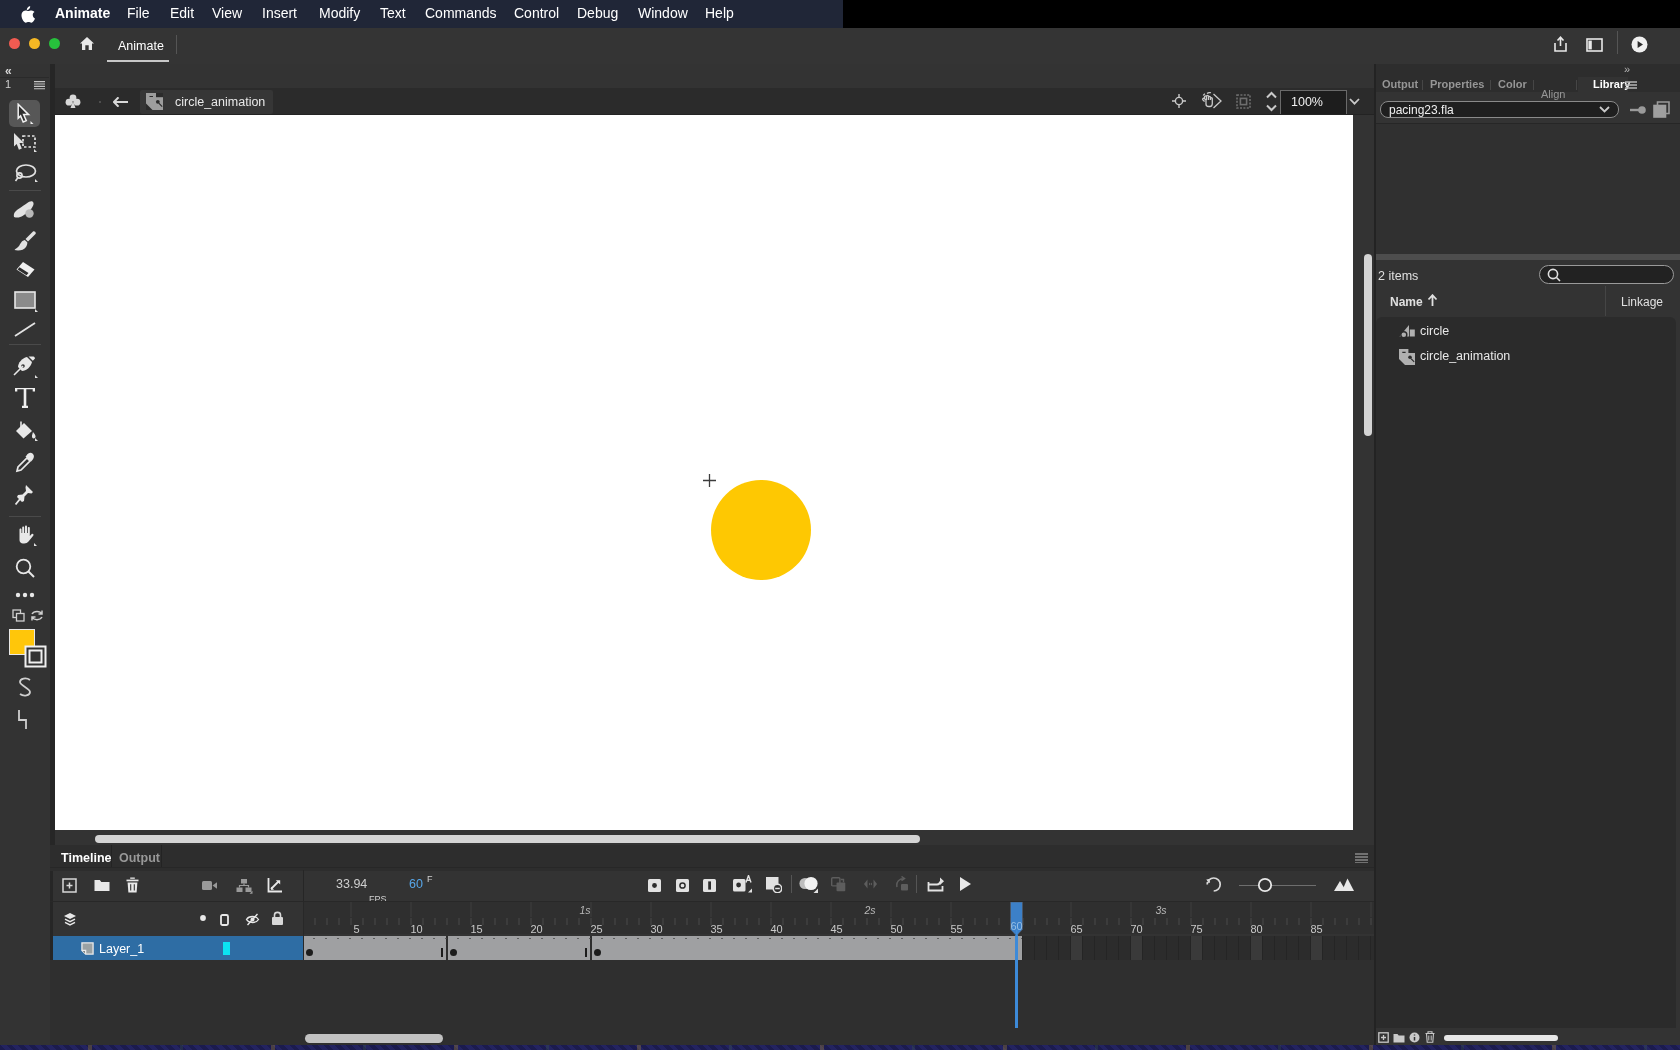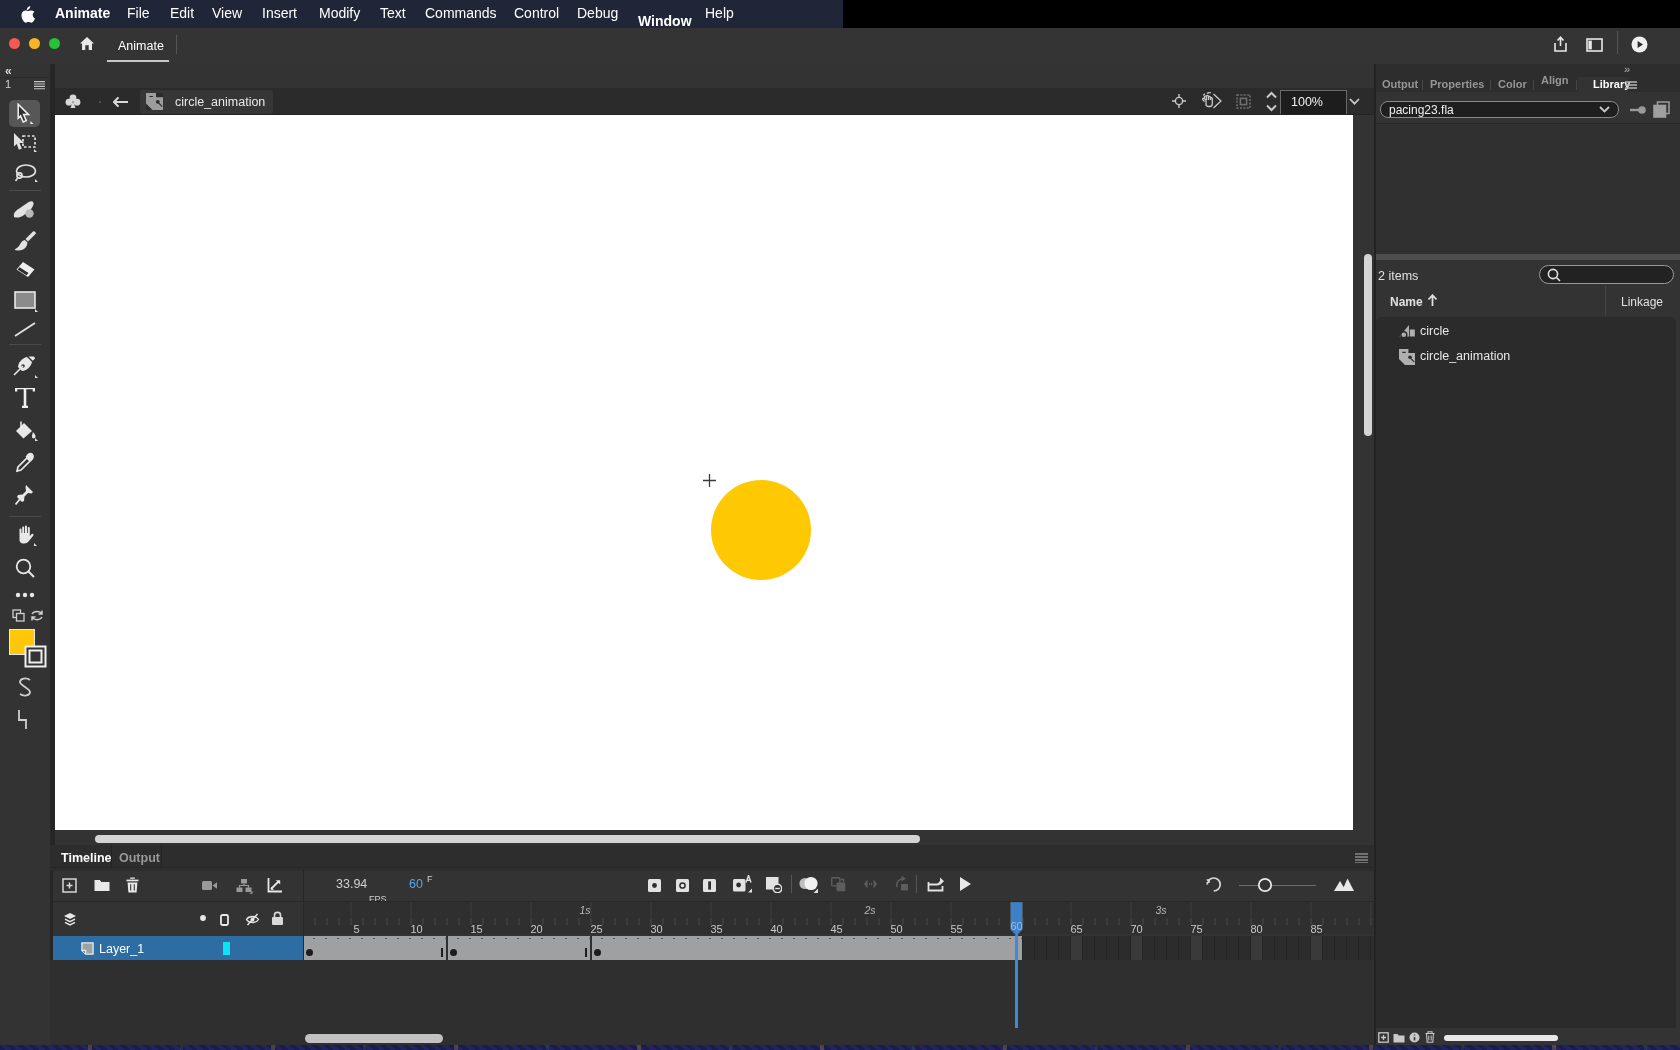--- a/index.html
+++ b/index.html
@@ -22,21 +22,21 @@
     <span class="abs" style="left:55px;top:5px;font-weight:bold;">Animate</span>
     <span class="abs" style="left:127px;top:5px;">File</span>
     <span class="abs" style="left:170px;top:5px;">Edit</span>
     <span class="abs" style="left:212px;top:5px;">View</span>
     <span class="abs" style="left:262px;top:5px;">Insert</span>
     <span class="abs" style="left:319px;top:5px;">Modify</span>
     <span class="abs" style="left:380px;top:5px;">Text</span>
     <span class="abs" style="left:425px;top:5px;">Commands</span>
     <span class="abs" style="left:514px;top:5px;">Control</span>
     <span class="abs" style="left:577px;top:5px;">Debug</span>
-    <span class="abs" style="left:638px;top:13px;font-weight:bold;">Window</span>
+    <span class="abs" style="left:638px;top:5px;">Window</span>
     <span class="abs" style="left:705px;top:5px;">Help</span>
   </div>
 
   <div class="abs" id="titlebar" style="left:0;top:28px;width:1680px;height:36px;background:#343434;">
     <div class="abs" style="left:9px;top:9.5px;width:11px;height:11px;border-radius:50%;background:#f15b51;"></div>
     <div class="abs" style="left:29px;top:9.5px;width:11px;height:11px;border-radius:50%;background:#f5b824;"></div>
     <div class="abs" style="left:49px;top:9.5px;width:11px;height:11px;border-radius:50%;background:#27c13c;"></div>
     <svg class="abs" style="left:79px;top:8px" width="16" height="15" viewBox="0 0 16 15">
       <path d="M8 1 L15 7.4 L13 7.4 L13 14 L9.7 14 L9.7 9.2 L6.3 9.2 L6.3 14 L3 14 L3 7.4 L1 7.4 Z" fill="#e8e8e8"></path>
     </svg>
@@ -460,21 +460,21 @@
 
   </div>
 
   <div class="abs" id="rightpanel" style="left:1374px;top:64px;width:306px;height:986px;background:#333333;">
     <div class="abs" style="left:0;top:0;width:306px;height:28px;background:#2d2d2d;"></div>
     <span class="abs" style="left:250px;top:-1px;color:#b5b5b5;font-size:11px;">»</span>
     <div class="abs" style="left:204px;top:13px;width:50px;height:15px;background:#333333;"></div>
     <span class="abs" style="left:8px;top:14px;color:#969696;font-size:11px;font-weight:bold;">Output</span>
     <span class="abs" style="left:56px;top:14px;color:#969696;font-size:11px;font-weight:bold;">Properties</span>
     <span class="abs" style="left:124px;top:14px;color:#969696;font-size:11px;font-weight:bold;">Color</span>
-    <span class="abs" style="left:167px;top:10px;color:#969696;font-size:11px;font-weight:bold;">Align</span>
+    <span class="abs" style="left:167px;top:24px;color:#969696;font-size:11px;font-weight:normal;">Align</span>
     <span class="abs" style="left:210px;top:14px;color:#ffffff;font-size:11px;font-weight:bold;margin-left:9px;">Library</span>
     <div class="abs" style="left:48px;top:16px;width:1px;height:10px;background:#464646;"></div>
     <div class="abs" style="left:116px;top:16px;width:1px;height:10px;background:#464646;"></div>
     <div class="abs" style="left:159px;top:16px;width:1px;height:10px;background:#464646;"></div>
     <div class="abs" style="left:202px;top:16px;width:1px;height:10px;background:#464646;"></div>
     <svg class="abs" style="left:251px;top:17px" width="12" height="9" viewBox="0 0 12 9">
       <path d="M0 1 H12 M0 4 H12 M0 7 H12" stroke="#b5b5b5" stroke-width="1.3"></path>
     </svg>
 
     <div class="abs" style="left:6px;top:37px;width:237px;height:15px;background:#1f1f1f;border:1px solid #8a8a8a;border-radius:8px;"></div>

